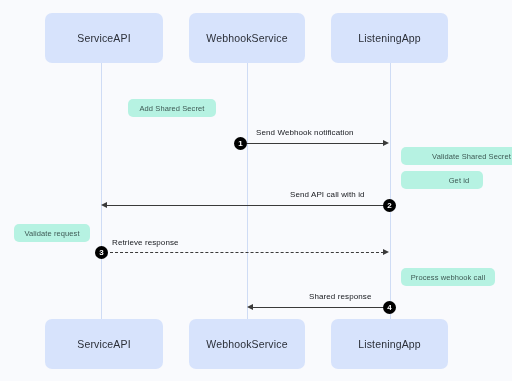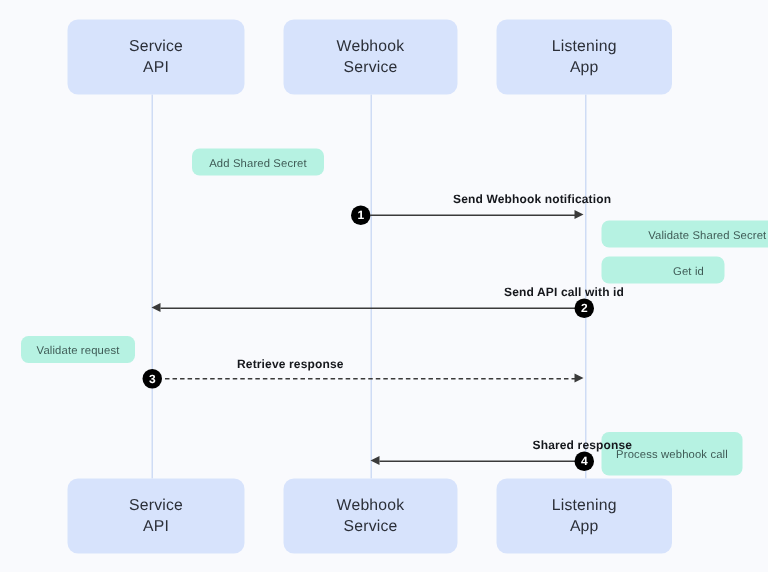--- a/index.html
+++ b/index.html
@@ -24,21 +24,21 @@
     position: absolute;
     width: 1px;
     background: #cfdcf5;
   }
   
   .actor-box {
     position: absolute;
     background: #d7e3fc;
     border-radius: 7px;
     display: flex;
-    flex-direction: column;
+    flex-direction: row;
     align-items: center;
     justify-content: center;
     color: #2b2f38;
     font-size: 10.5px;
     line-height: 14px;
     letter-spacing: 0.15px;
     text-align: center;
   }
   .actor-line1, .actor-line2 { display: block; }
   
@@ -73,25 +73,24 @@
   }
   .arrowhead.right {
     border-left: 6.5px solid #3a3a3a;
   }
   .arrowhead.left {
     border-right: 6.5px solid #3a3a3a;
   }
   .msg-label {
     position: absolute;
     font-size: 8px;
-    font-weight: bold;
+    font-weight: normal;
     color: #16181d;
     letter-spacing: 0.1px;
     white-space: nowrap;
-    margin-left: 46px;
   }
   
   .step-badge {
     position: absolute;
     width: 13px;
     height: 13px;
     border-radius: 50%;
     background: #000000;
     color: #ffffff;
     font-size: 8px;
@@ -129,21 +128,21 @@
   </div>
   <div class="note" style="left:401px; top:147px; width:103px; height:18px;padding-left:19px;">
     <span>Validate Shared Secret</span>
   </div>
   <div class="note" style="left:401px; top:171px; width:48px; height:18px;padding-left:34px;">
     <span>Get id</span>
   </div>
   <div class="note" style="left:14px; top:224px; width:76px; height:18px;">
     <span>Validate request</span>
   </div>
-  <div class="note" style="left:401px; top:268px; width:94px; height:29px;margin-top:20px;">
+  <div class="note" style="left:401px; top:268px; width:94px; height:18px;">
     <span>Process webhook call</span>
   </div>
 
   <div class="msg-label" style="left:256px; top:128px;">Send Webhook notification</div>
   <div class="msg-line" style="left:247px; top:143px; width:137px;"></div>
   <div class="arrowhead right" style="left:383px; top:139.5px;"></div>
   <div class="step-badge" style="left:234px; top:137px;">1</div>
 
   <div class="msg-label" style="left:290px; top:190px;">Send API call with id</div>
   <div class="msg-line" style="left:107px; top:205px; width:282px;"></div>

